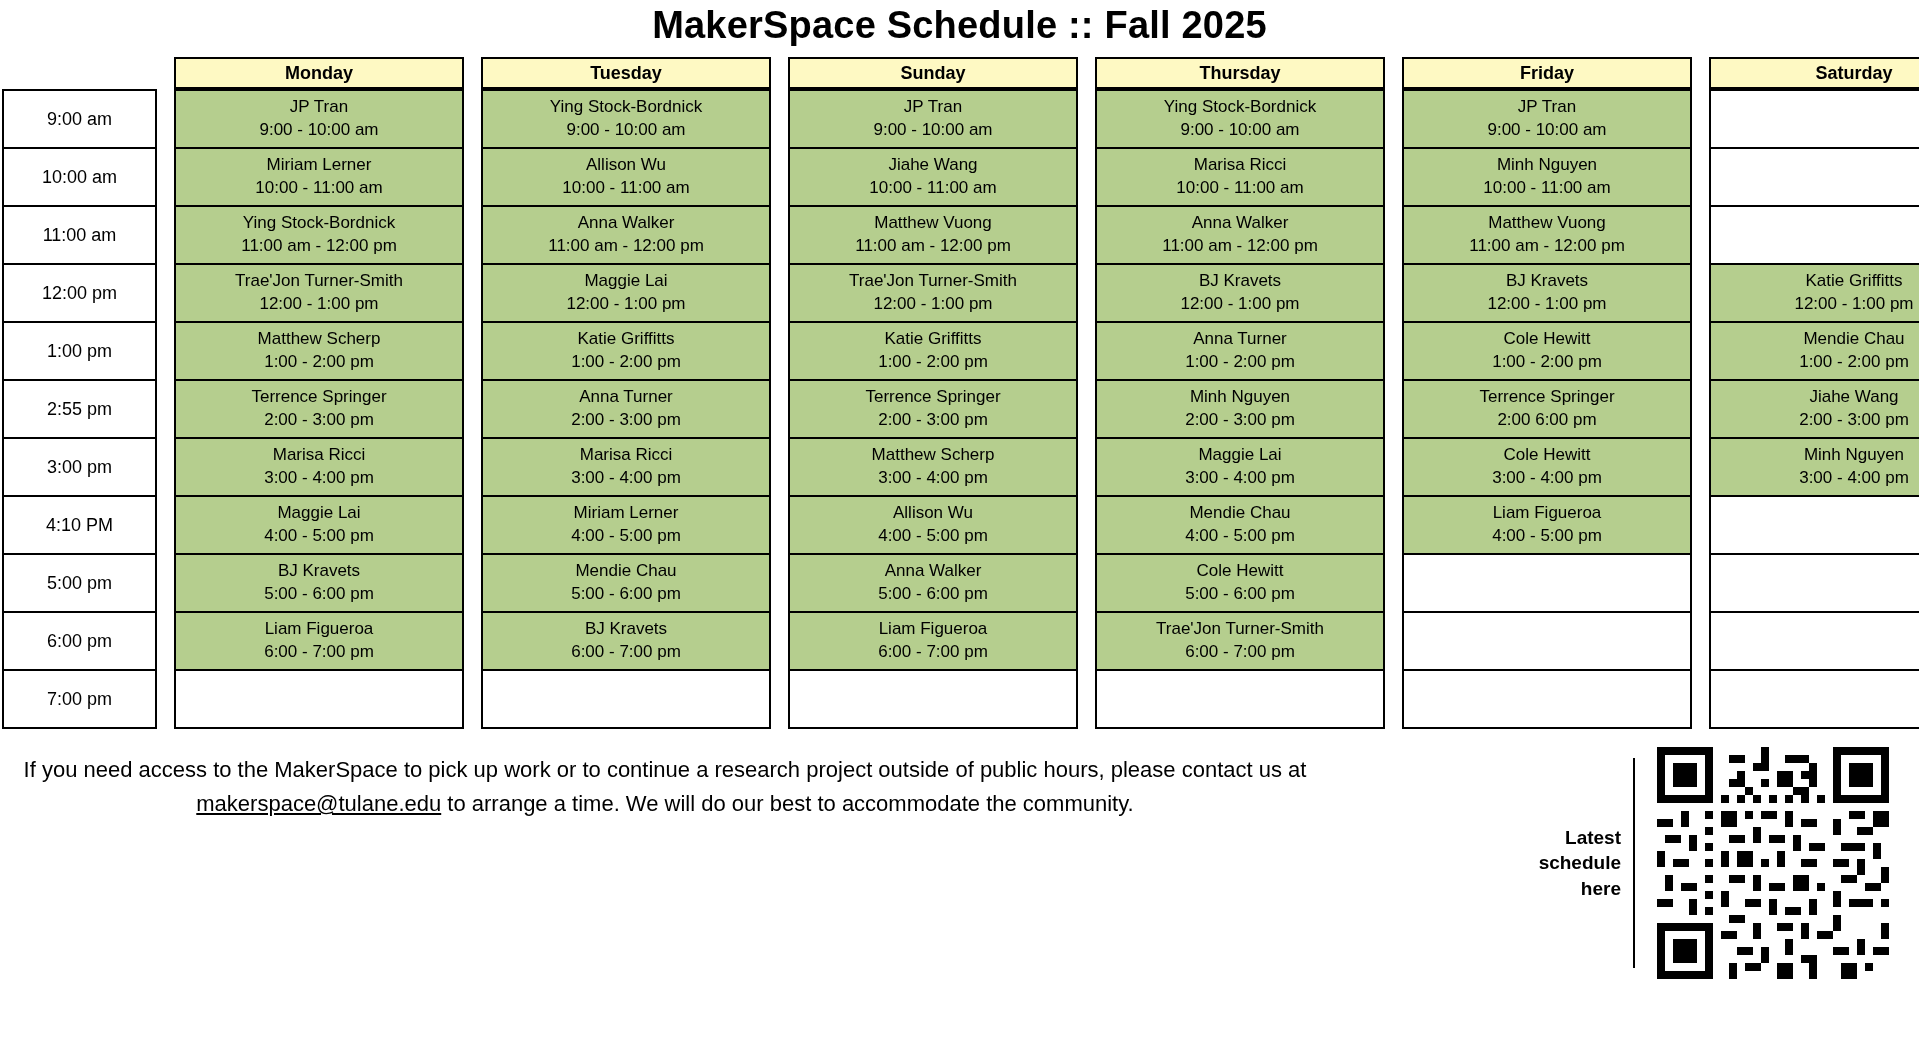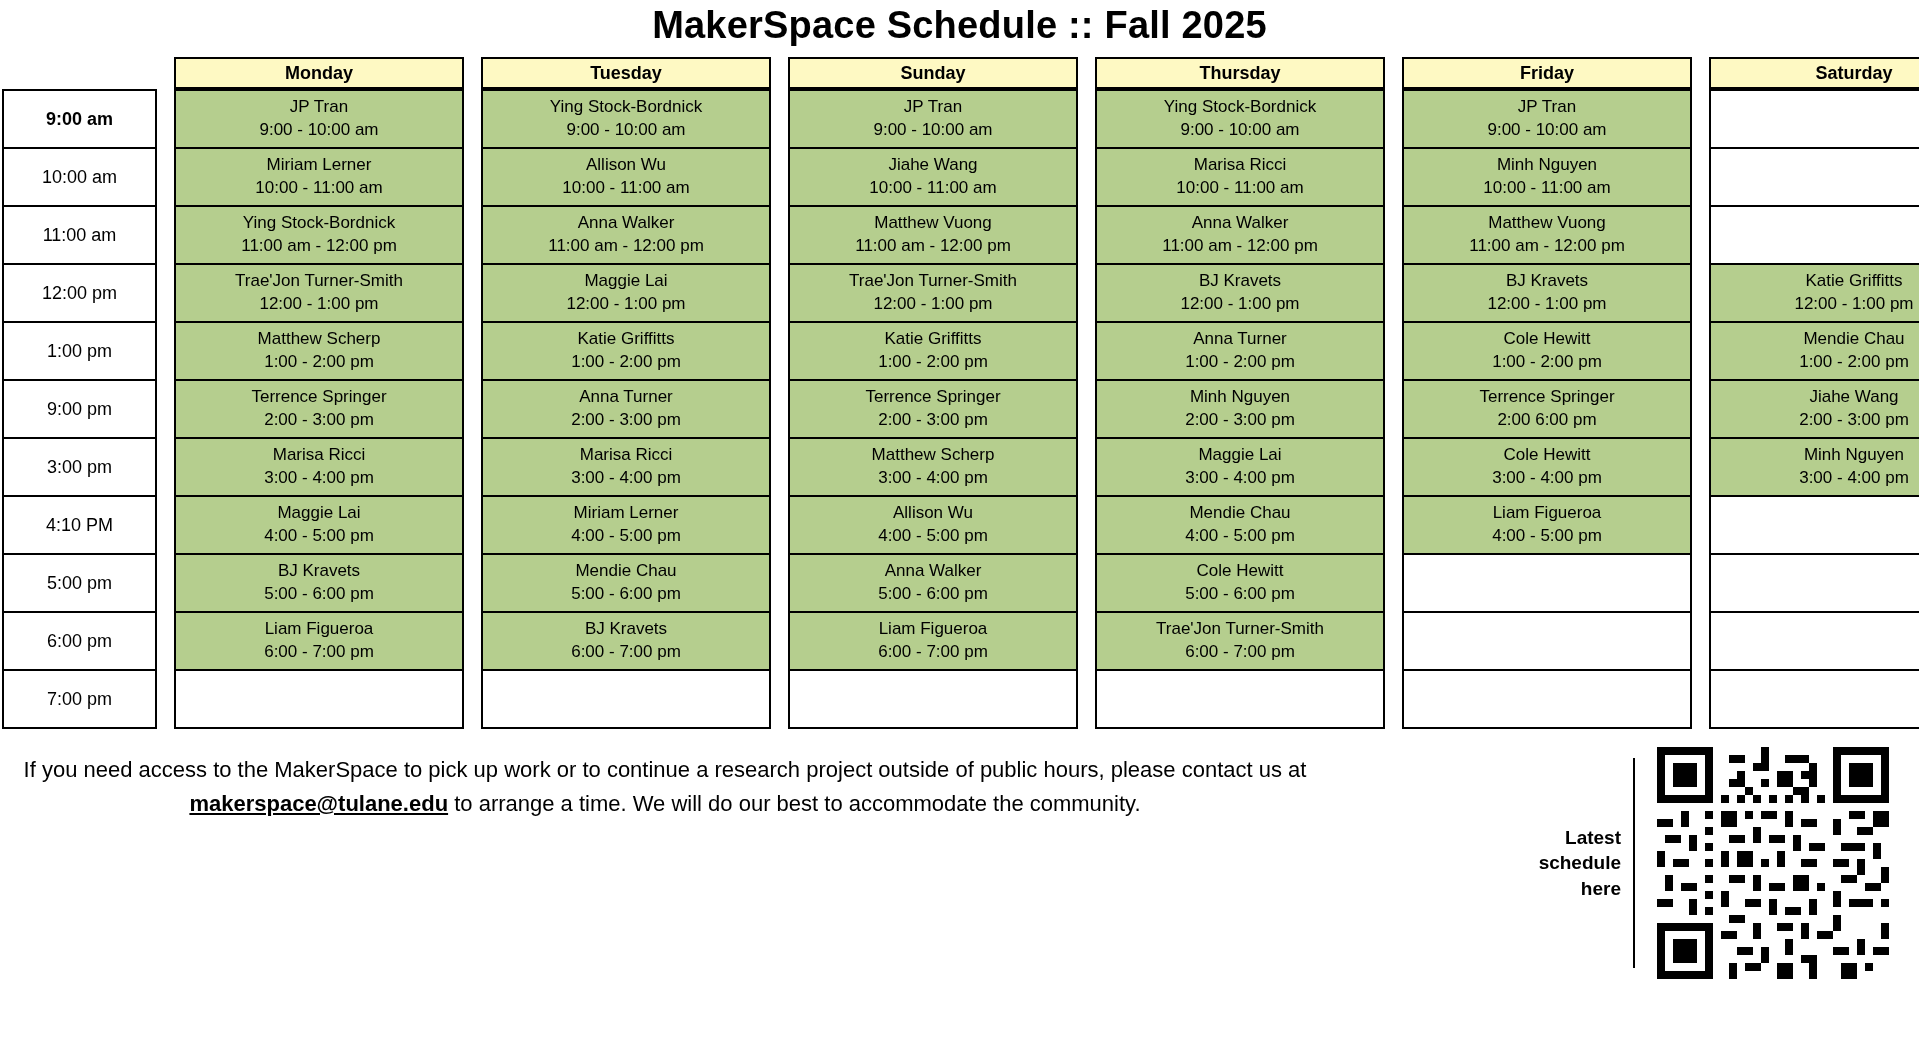--- a/index.html
+++ b/index.html
@@ -63,21 +63,21 @@
 
   .timecell {
     border-left: 2px solid #000;
     border-right: 2px solid #000;
     border-bottom: 2px solid #000;
     text-align: center;
     font-size: 18px;
     height: 56px;
     background: #ffffff;
   }
-  .timecell.first { border-top: 2px solid #000; font-weight: bold; }
+  .timecell.first { border-top: 2px solid #000; }
 
   .slot {
     border-left: 2px solid #000;
     border-right: 2px solid #000;
     border-bottom: 2px solid #000;
     height: 56px;
     text-align: center;
     font-size: 17px;
     line-height: 1.35;
     background: #ffffff;
@@ -97,21 +97,21 @@
   .note {
     position: absolute;
     left: 0;
     top: 6px;
     width: 1330px;
     text-align: center;
     font-size: 22px;
     line-height: 1.55;
   }
   .note a, .note .email {
-    font-weight: bold;
+    font-weight: normal;
     text-decoration: underline;
     color: #000;
   }
   .qrblock {
     position: absolute;
     right: 30px;
     top: 0;
     display: flex;
     align-items: center;
     height: 232px;
@@ -338,21 +338,21 @@
               <span class="nm">Cole Hewitt</span>
               <span class="tm">1:00 - 2:00 pm</span>
             </td>
             <td class="gap"></td>
             <td class="slot filled">
               <span class="nm">Mendie Chau</span>
               <span class="tm">1:00 - 2:00 pm</span>
             </td>
           </tr>
           <tr>
-            <td class="timecell">9:00 pm</td>
+            <td class="timecell">2:55 pm</td>
             <td class="gap"></td>
             <td class="slot filled">
               <span class="nm">Terrence Springer</span>
               <span class="tm">2:00 - 3:00 pm</span>
             </td>
             <td class="gap"></td>
             <td class="slot filled">
               <span class="nm">Anna Turner</span>
               <span class="tm">2:00 - 3:00 pm</span>
             </td>

